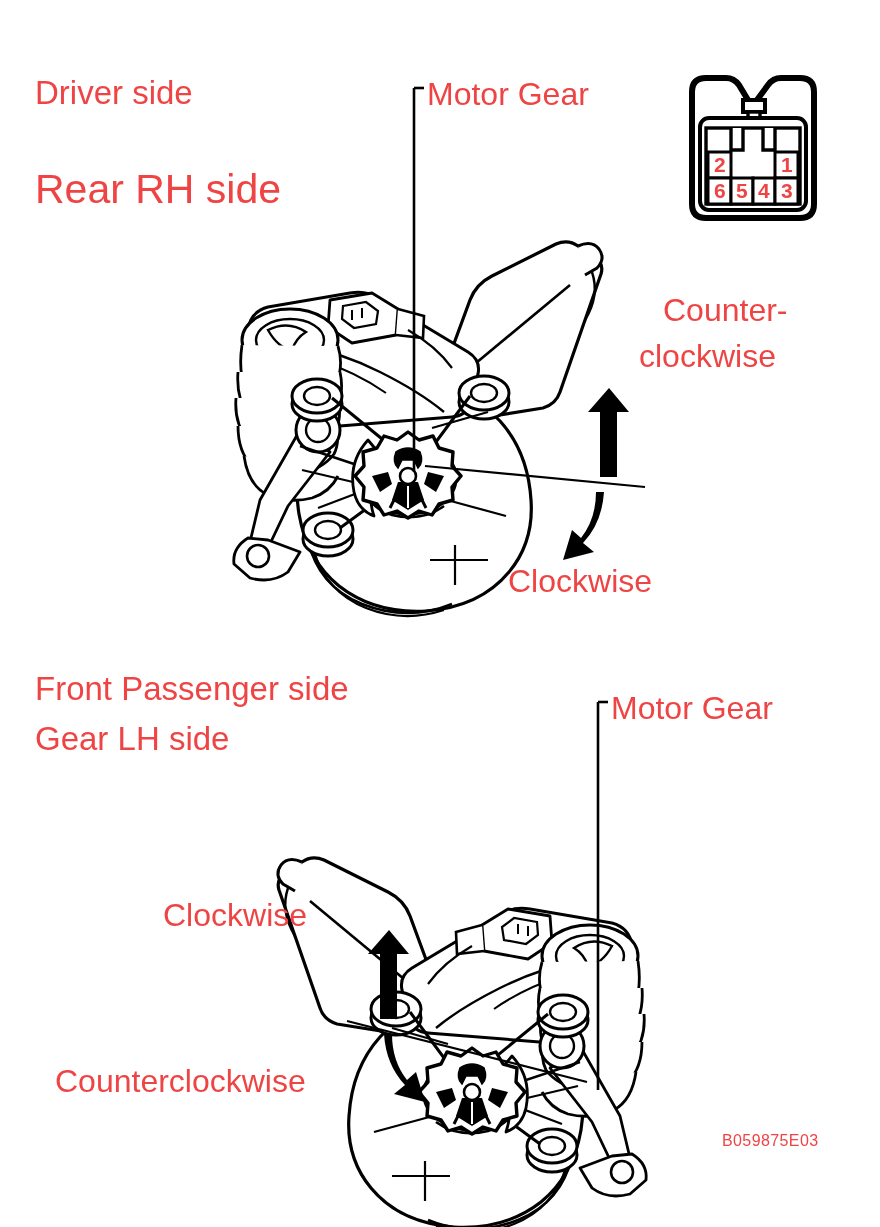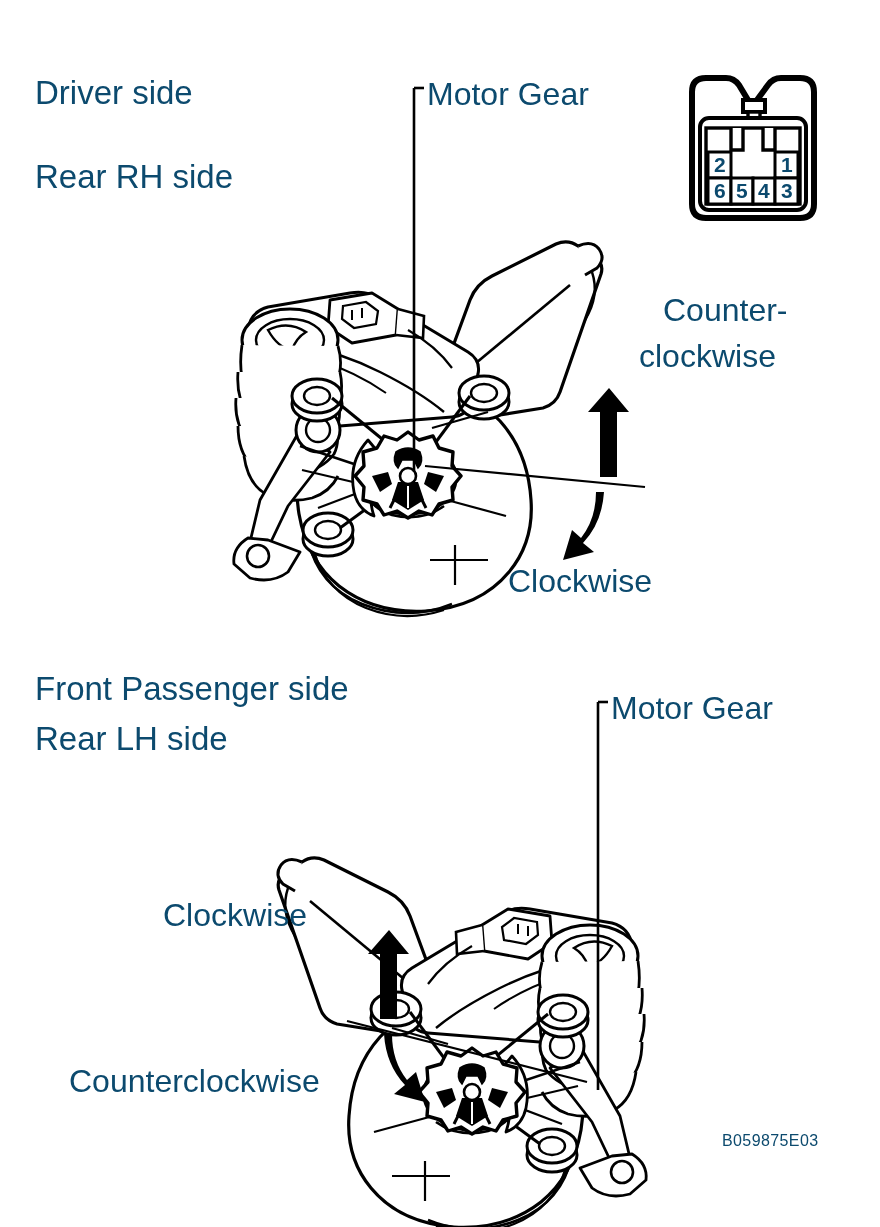--- a/index.html
+++ b/index.html
@@ -1,32 +1,32 @@
 <!DOCTYPE html>
 <html><head>
 <meta charset="utf-8">
 <style>
   html,body{margin:0;padding:0;background:#ffffff;}
   body{
     width:880px;height:1227px;position:relative;overflow:hidden;
     font-family:"Liberation Sans","DejaVu Sans",sans-serif;
     color:#000000;
   }
-  .lbl{position:absolute;white-space:nowrap;color:#0c4a6e;line-height:1;}
+  .lbl{position:absolute;white-space:nowrap;color:#ef4444;line-height:1;}
   .t-driver   {left:35px;  top:76px;  font-size:33px;}
-  .t-rearrh   {left:35px;  top:160px; font-size:33px;}
+  .t-rearrh   {left:35px;  top:169px; font-size:41px;}
   .t-motorg1  {left:427px; top:78px;  font-size:32px;}
   .t-ccw1a    {left:663px; top:294px; font-size:32px;}
   .t-ccw1b    {left:639px; top:340px; font-size:32px;}
   .t-cw1      {left:508px; top:565px; font-size:32px;}
   .t-frontpass{left:35px;  top:628px; font-size:33px;margin-top:44px;}
   .t-rearlh   {left:35px;  top:722px; font-size:33px;}
   .t-motorg2  {left:611px; top:692px; font-size:32px;}
   .t-cw2      {left:163px; top:899px; font-size:32px;}
-  .t-ccw2     {left:69px;  top:1065px;font-size:32px;}
+  .t-ccw2     {left:55px;  top:1065px;font-size:32px;}
   .t-figid    {left:722px; top:1133px;font-size:16px;letter-spacing:0.4px;}
 
   .svg-layer{position:absolute;left:0;top:0;width:880px;height:1227px;}
 </style>
 </head>
 <body>
 
 <svg class="svg-layer" viewBox="0 0 880 1227" xmlns="http://www.w3.org/2000/svg">
   <defs>
     <g id="motorUnit">
@@ -192,21 +192,21 @@
 </svg>
 
 <div class="lbl t-driver">Driver side</div>
 <div class="lbl t-rearrh">Rear RH side</div>
 <div class="lbl t-motorg1">Motor Gear</div>
 <div class="lbl t-ccw1a">Counter-</div>
 <div class="lbl t-ccw1b">clockwise</div>
 <div class="lbl t-cw1">Clockwise</div>
 
 <div class="lbl t-frontpass">Front Passenger side</div>
-<div class="lbl t-rearlh">Rear LH side</div>
+<div class="lbl t-rearlh">Gear LH side</div>
 <div class="lbl t-motorg2">Motor Gear</div>
 <div class="lbl t-cw2">Clockwise</div>
 <div class="lbl t-ccw2">Counterclockwise</div>
 
 <div class="lbl t-figid">B059875E03</div>
 
 <div class="lbl" style="left:714px;top:154px;font-size:21px;font-weight:bold;">2</div>
 <div class="lbl" style="left:781px;top:154px;font-size:21px;font-weight:bold;">1</div>
 <div class="lbl" style="left:714px;top:180px;font-size:21px;font-weight:bold;">6</div>
 <div class="lbl" style="left:736px;top:180px;font-size:21px;font-weight:bold;">5</div>

